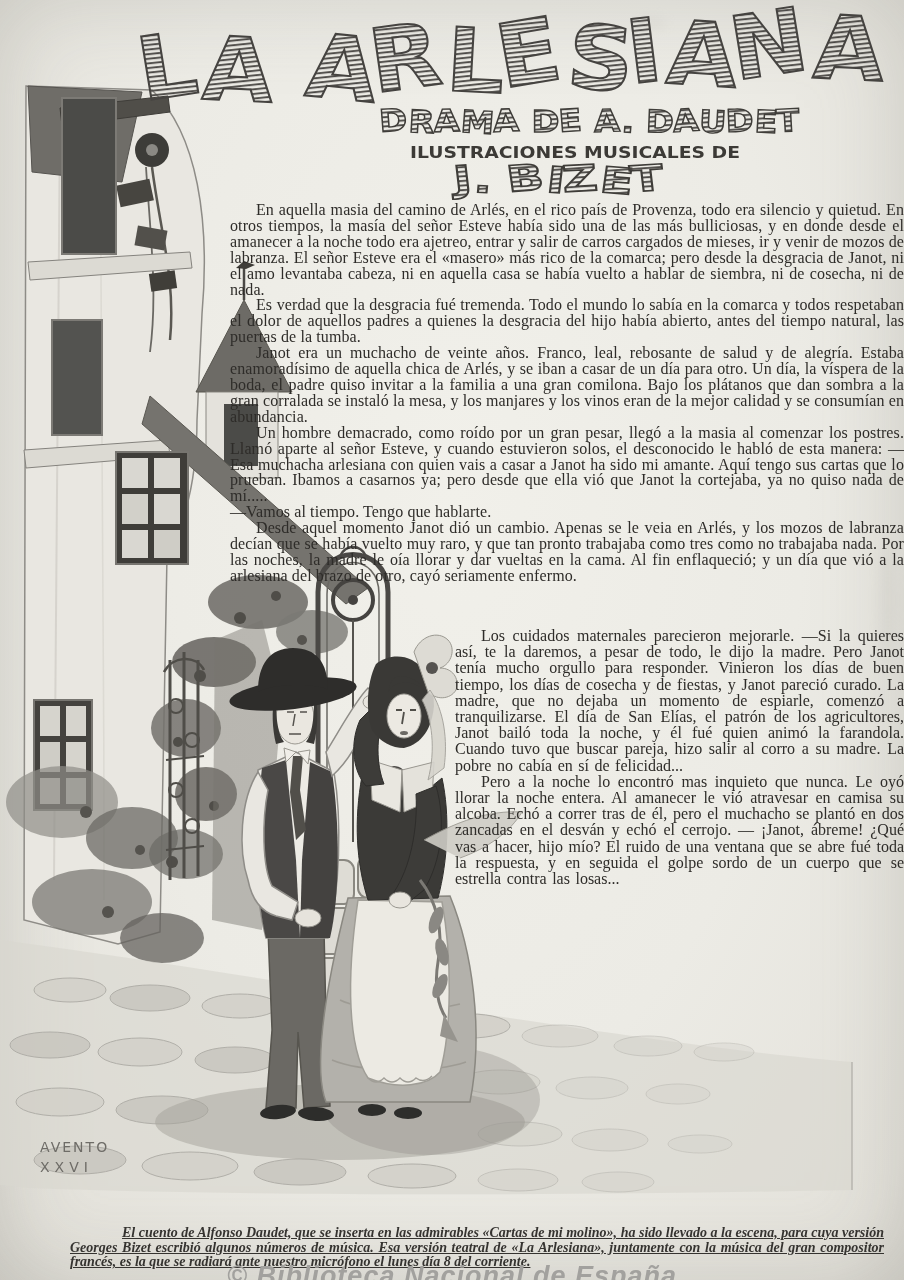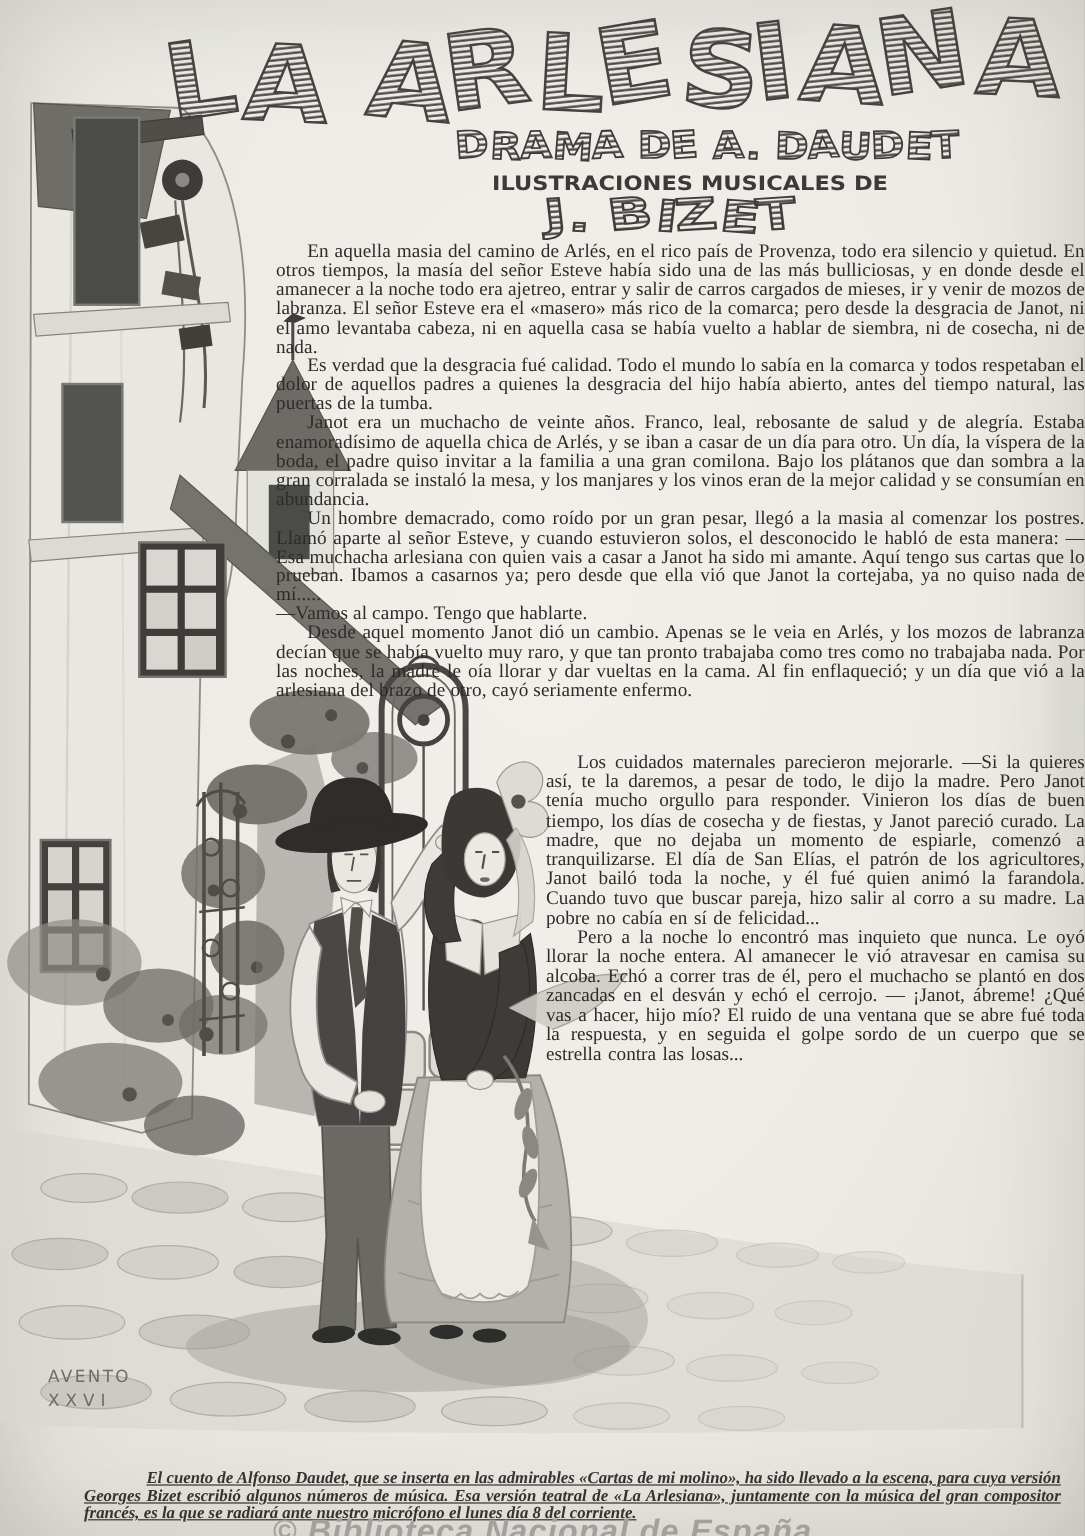--- a/index.html
+++ b/index.html
@@ -255,24 +255,24 @@
       </pattern>
     </defs>
     <text x="392" y="88" text-anchor="middle" textLength="740" lengthAdjust="spacingAndGlyphs" font-family="DejaVu Sans, sans-serif" font-weight="bold" font-size="88" fill="url(#hatch)" stroke="#454340" stroke-width="2" rotate="-7 5 0 8 -6 5 -8 7 -5 6 -7 5" transform="rotate(-2 392 60)">LA ARLESIANA</text>
     <text x="470" y="132" text-anchor="middle" textLength="420" lengthAdjust="spacingAndGlyphs" font-family="DejaVu Sans, sans-serif" font-weight="bold" font-size="31" fill="url(#hatch)" stroke="#3f3d39" stroke-width="1.4" rotate="-4 3 -2 4 -3 3 0 -4 3 -2 4 -3 2 -4 3 -2 3 -3">DRAMA DE A. DAUDET</text>
     <text x="455" y="158" text-anchor="middle" textLength="330" lengthAdjust="spacingAndGlyphs" font-family="DejaVu Sans, sans-serif" font-weight="bold" font-size="16.5" fill="#3c3a36">ILUSTRACIONES MUSICALES DE</text>
     <text x="440" y="192" text-anchor="middle" textLength="210" lengthAdjust="spacingAndGlyphs" font-family="DejaVu Sans, sans-serif" font-weight="bold" font-size="36" fill="url(#hatch)" stroke="#3f3d39" stroke-width="1.6" rotate="-5 4 0 -6 5 -4 6 -5">J. BIZET</text>
   </svg>
 
   <div id="text-main" class="bodytext">
     <p>En aquella masia del camino de Arlés, en el rico país de Provenza, todo era silencio y quietud. En otros tiempos, la masía del señor Esteve había sido una de las más bulliciosas, y en donde desde el amanecer a la noche todo era ajetreo, entrar y salir de carros cargados de mieses, ir y venir de mozos de labranza. El señor Esteve era el «masero» más rico de la comarca; pero desde la desgracia de Janot, ni el amo levantaba cabeza, ni en aquella casa se había vuelto a hablar de siembra, ni de cosecha, ni de nada.</p>
-    <p>Es verdad que la desgracia fué calidad. Todo el mundo lo sabía en la comarca y todos respetaban el dolor de aquellos padres a quienes la desgracia del hijo había abierto, antes del tiempo natural, las puertas de la tumba.</p>
+    <p>Es verdad que la desgracia fué tremenda. Todo el mundo lo sabía en la comarca y todos respetaban el dolor de aquellos padres a quienes la desgracia del hijo había abierto, antes del tiempo natural, las puertas de la tumba.</p>
     <p>Janot era un muchacho de veinte años. Franco, leal, rebosante de salud y de alegría. Estaba enamoradísimo de aquella chica de Arlés, y se iban a casar de un día para otro. Un día, la víspera de la boda, el padre quiso invitar a la familia a una gran comilona. Bajo los plátanos que dan sombra a la gran corralada se instaló la mesa, y los manjares y los vinos eran de la mejor calidad y se consumían en abundancia.</p>
     <p>Un hombre demacrado, como roído por un gran pesar, llegó a la masia al comenzar los postres. Llamó aparte al señor Esteve, y cuando estuvieron solos, el desconocido le habló de esta manera: —Esa muchacha arlesiana con quien vais a casar a Janot ha sido mi amante. Aquí tengo sus cartas que lo prueban. Ibamos a casarnos ya; pero desde que ella vió que Janot la cortejaba, ya no quiso nada de mí.....</p>
-    <p class="noindent">—Vamos al campo. Tengo que hablarte.</p>
+    <p class="noindent">—Vamos al tiempo. Tengo que hablarte.</p>
     <p>Desde aquel momento Janot dió un cambio. Apenas se le veia en Arlés, y los mozos de labranza decían que se había vuelto muy raro, y que tan pronto trabajaba como tres como no trabajaba nada. Por las noches, la madre le oía llorar y dar vueltas en la cama. Al fin enflaqueció; y un día que vió a la arlesiana del brazo de otro, cayó seriamente enfermo.</p>
   </div>
 
   <div id="text-col" class="bodytext">
     <p>Los cuidados maternales parecieron mejorarle. —Si la quieres así, te la daremos, a pesar de todo, le dijo la madre. Pero Janot tenía mucho orgullo para responder. Vinieron los días de buen tiempo, los días de cosecha y de fiestas, y Janot pareció curado. La madre, que no dejaba un momento de espiarle, comenzó a tranquilizarse. El día de San Elías, el patrón de los agricultores, Janot bailó toda la noche, y él fué quien animó la farandola. Cuando tuvo que buscar pareja, hizo salir al corro a su madre. La pobre no cabía en sí de felicidad...</p>
     <p>Pero a la noche lo encontró mas inquieto que nunca. Le oyó llorar la noche entera. Al amanecer le vió atravesar en camisa su alcoba. Echó a correr tras de él, pero el muchacho se plantó en dos zancadas en el desván y echó el cerrojo. — ¡Janot, ábreme! ¿Qué vas a hacer, hijo mío? El ruido de una ventana que se abre fué toda la respuesta, y en seguida el golpe sordo de un cuerpo que se estrella contra las losas...</p>
   </div>
 
   <div id="footer-credit">
     <p>El cuento de Alfonso Daudet, que se inserta en las admirables «Cartas de mi molino», ha sido llevado a la escena, para cuya versión Georges Bizet escribió algunos números de música. Esa versión teatral de «La Arlesiana», juntamente con la música del gran compositor francés, es la que se radiará ante nuestro micrófono el lunes día 8 del corriente.</p>

